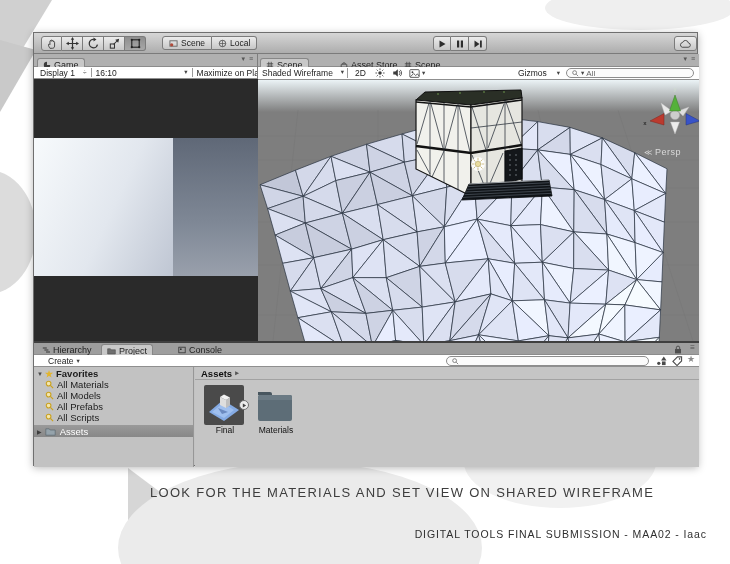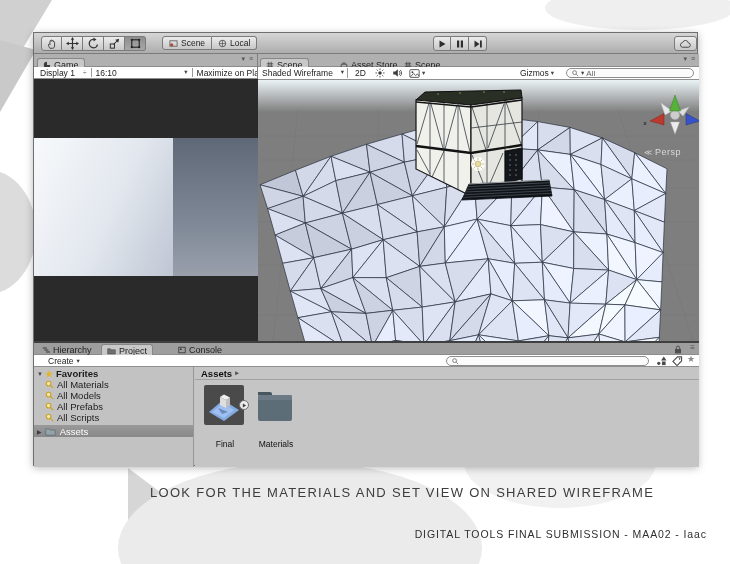--- a/index.html
+++ b/index.html
@@ -47,21 +47,21 @@
   .btabs{position:relative;height:14px;background:#9e9e9e;border-top:2px solid #3f3f3f;
          border-bottom:1px solid #8c8c8c;box-sizing:border-box;}
   .btabs .ptab{height:12px;top:1px;}
   .tree{position:absolute;left:0;top:26px;width:160px;bottom:0;background:#c2c2c2;
         border-right:1px solid #979797;box-sizing:border-box;font-size:9.5px;color:#1c1c1c;}
   .trow{position:absolute;left:0;width:100%;height:11px;display:flex;align-items:center;}
   .rpane{position:absolute;left:161px;top:26px;right:0;bottom:0;background:#c5c5c5;}
   .crumb{height:13px;border-bottom:1px solid #a2a2a2;display:flex;align-items:center;gap:3px;
          padding-left:6px;font-size:9.5px;font-weight:bold;color:#111;box-sizing:border-box;}
   .aitem{position:absolute;width:42px;text-align:center;}
-  .aitem .lbl{font-size:8.5px;color:#111;margin-top:14px;}
+  .aitem .lbl{font-size:8.5px;color:#111;margin-top:0;}
   
   .caption{position:absolute;left:150px;top:485px;font-size:13px;letter-spacing:1.3px;color:#3d3d3d;z-index:3;}
   .footer{position:absolute;right:23px;top:528px;font-size:10.5px;letter-spacing:0.9px;color:#2f2f2f;z-index:3;}
   .wm{position:absolute;left:0;top:0;z-index:0;pointer-events:none;}
 </style>
 </head>
 <body>
 
 <div class="slide">
 
@@ -262,21 +262,21 @@
           <span>
               <svg width="11" height="9" viewBox="0 0 13 11">
                 <rect x="0.8" y="0.8" width="11.4" height="9.4" rx="1" fill="none" stroke="#3c3c3c" stroke-width="1"></rect>
                 <circle cx="4" cy="4" r="1.1" fill="#3c3c3c"></circle>
                 <path d="M1.5,9.5 L5.5,5.5 L8,8 L10,6 L12,8.5" fill="none" stroke="#3c3c3c" stroke-width="1"></path>
               </svg>
             </span>
           <span class="caret">▾</span>
         </span>
         <span style="flex:1;"></span>
-        <span style="display:flex;align-items:center;gap:2px;margin-right:12px;">
+        <span style="display:flex;align-items:center;gap:10px;margin-right:6px;">
           <span>Gizmos</span>
           <span class="caret">▾</span>
         </span>
         <span class="searchpill" style="width:128px;margin-right:5px;">
           <span>
               <svg width="7" height="7" viewBox="0 0 8 8">
                 <circle cx="3" cy="3" r="2.2" fill="none" stroke="#777" stroke-width="1"></circle>
                 <path d="M4.8,4.8 L7,7" stroke="#777" stroke-width="1"></path>
               </svg>
             </span>

